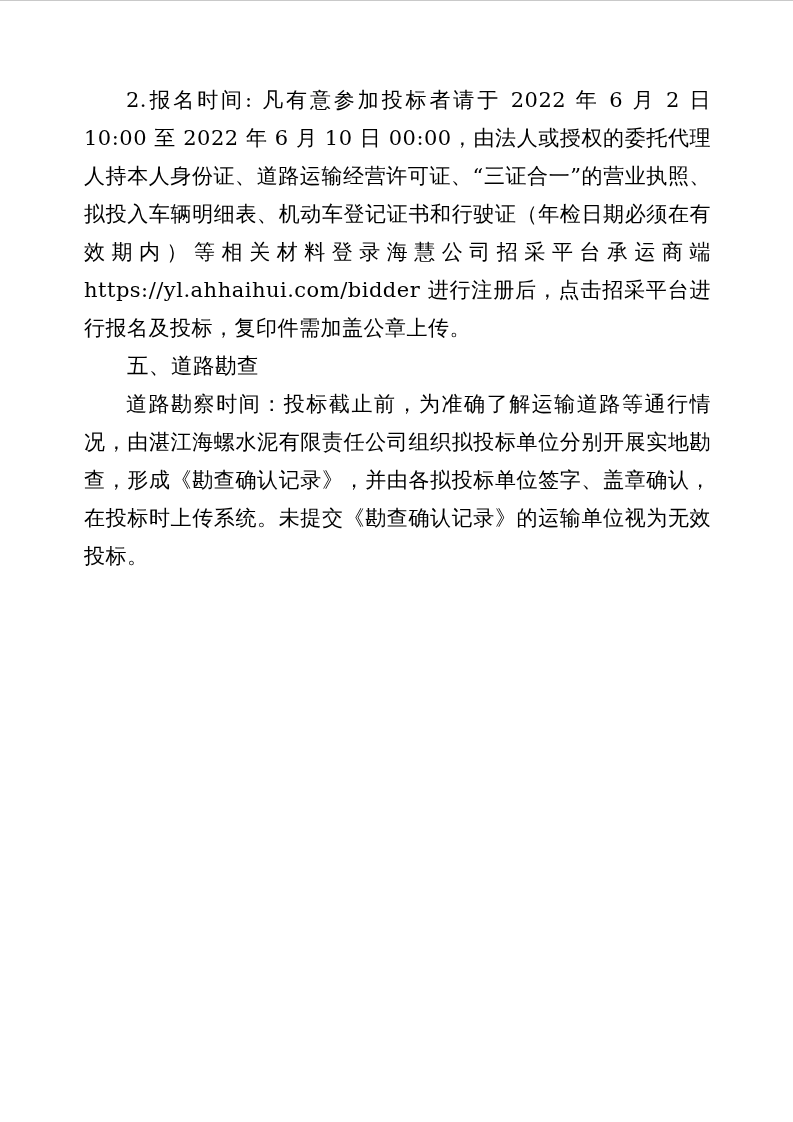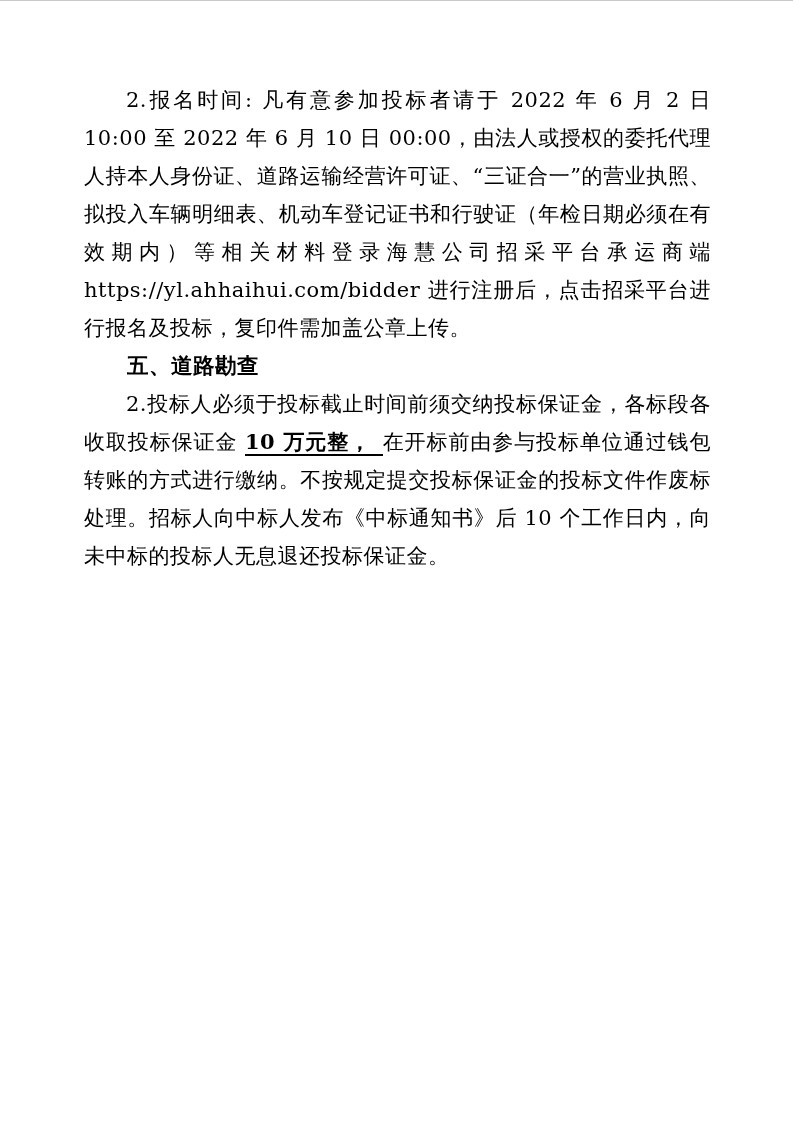--- a/index.html
+++ b/index.html
@@ -29,21 +29,21 @@
     letter-spacing: 0.5px;
   }
   .para {
     margin: 0;
     text-indent: 2em;
     word-break: break-word;
   }
   .heading {
     margin: 0;
     font-size: 21.5px;
-    font-weight: bold;
+    font-weight: normal;
     text-indent: 2em;
     font-family: "DejaVu Sans", "Liberation Sans", sans-serif;
     text-align: left;
   }
   .emph {
     font-weight: bold;
     border-bottom: 2px solid #000000;
     padding-right: 0.55em;
   }
 </style>
@@ -51,20 +51,20 @@
 <body>
 
 <div class="page">
   <div class="content">
 
     <p class="para">2.报名时间: 凡有意参加投标者请于 2022 年 6 月 2 日 10:00 至 2022 年 6 月 10 日 00:00，由法人或授权的委托代理人持本人身份证、道路运输经营许可证、“三证合一”的营业执照、拟投入车辆明细表、机动车登记证书和行驶证（年检日期必须在有效期内）等相关材料登录海慧公司招采平台承运商端 https://yl.ahhaihui.com/bidder 进行注册后，点击招采平台进行报名及投标，复印件需加盖公章上传。</p>
 
 
     <h2 class="heading">五、道路勘查</h2>
 
+    <p class="para">道路勘察时间：投标截止前，为准确了解运输道路等通行情况，由湛江海螺水泥有限责任公司组织拟投标单位分别开展实地勘查，形成《勘查确认记录》，并由各拟投标单位签字、盖章确认，在投标时上传系统。未提交《勘查确认记录》的运输单位视为无效投标。</p>
 
 
 
-    <p class="para"><span>2.投标人必须于投标截止时间前须交纳投标保证金，各标段各收取投标保证金 </span><span class="emph">10 万元整，</span><span>在开标前由参与投标单位通过钱包转账的方式进行缴纳。不按规定提交投标保证金的投标文件作废标处理。招标人向中标人发布《中标通知书》后 10 个工作日内，向未中标的投标人无息退还投标保证金。</span></p>
 
 
   </div>
 </div>
 
 </body></html>

